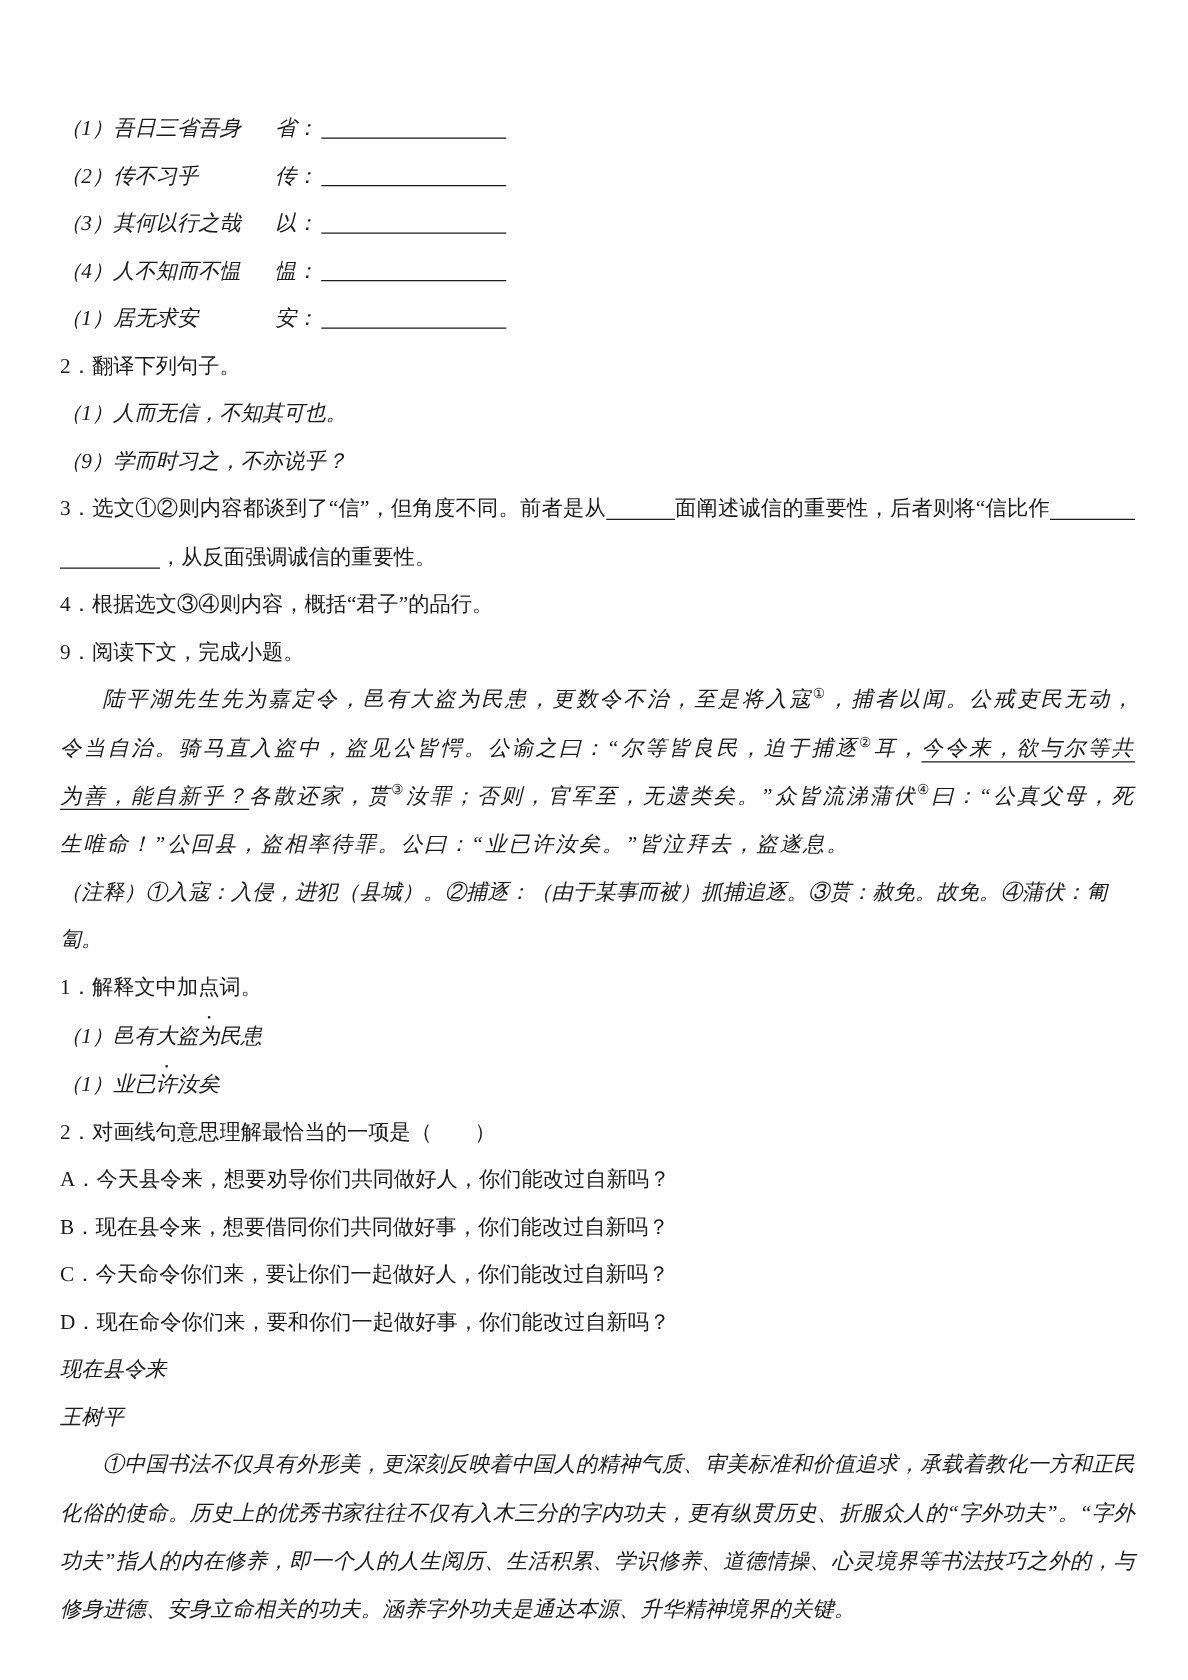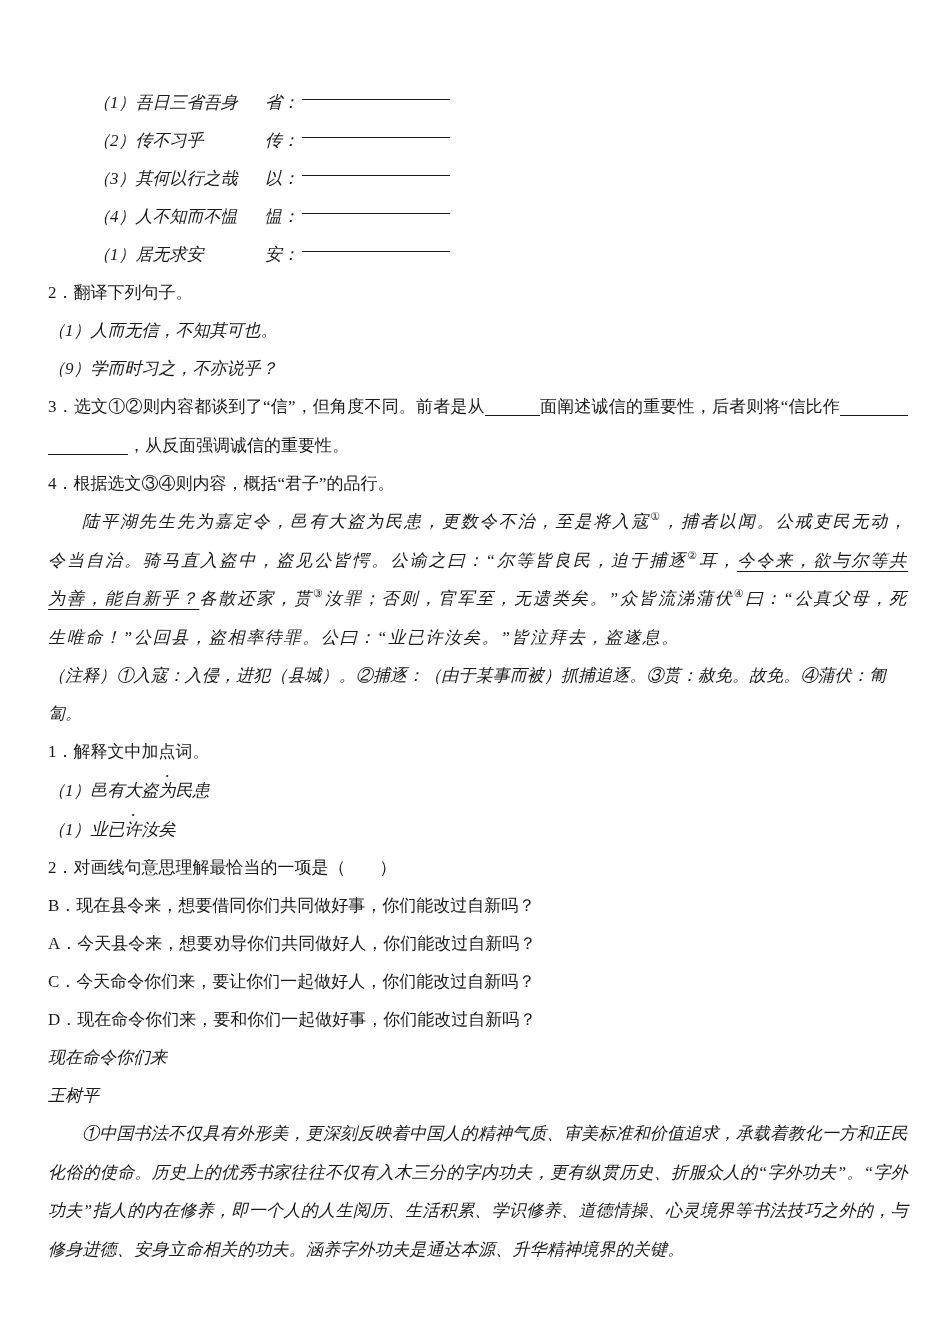--- a/index.html
+++ b/index.html
@@ -33,21 +33,21 @@
     height: 15px;
     vertical-align: -4px;
   }
   .b-explain { width: 148px; margin-left: 3px; }
   .b55 { width: 55px; }
   .b68 { width: 68px; }
   .b80 { width: 80px; }
   .b135 { width: 135px; }
   .b58 { width: 58px; }
   
-  .explain-row { display: flex; align-items: flex-start; margin-left: 45px; }
+  .explain-row { display: flex; align-items: center; }
   .explain-label { width: 172px; flex: 0 0 auto; }
   .explain-word { flex: 0 0 auto; }
   
   .ul-text {
     text-decoration: underline;
     text-underline-offset: 5px;
     text-decoration-thickness: 1px;
   }
   
   sup.fn {
@@ -98,34 +98,35 @@
   </section>
 
   <div class="line">2．翻译下列句子。</div>
   <div class="line kai">（1）人而无信，不知其可也。</div>
   <div class="line kai">（9）学而时习之，不亦说乎？</div>
 
   <div class="para"><span>3．选文①②则内容都谈到了“信”，但角度不同。前者是从</span><span class="blank b55"></span><span>面阐述诚信的重要性，后者则将“信比作</span><span class="blank b68"></span><wbr><span class="blank b80"></span><span>，从反面强调诚信的重要性。</span></div>
 
   <div class="line">4．根据选文③④则内容，概括“君子”的品行。</div>
 
+  <div class="line">9．阅读下文，完成小题。</div>
 
   <div class="para kai spread indent"><span>陆平湖先生先为嘉定令，邑有大盗为民患，更数令不治，至是将入寇</span><sup class="fn">①</sup><span>，捕者以闻。公戒吏民无动，令当自治。骑马直入盗中，盗见公皆愕。公谕之曰：“尔等皆良民，迫于捕逐</span><sup class="fn">②</sup><span>耳，</span><span class="ul-text">今令来，欲与尔等共为善，能自新乎？</span><span>各散还家，贳</span><sup class="fn">③</sup><span>汝罪；否则，官军至，无遗类矣。”众皆流涕蒲伏</span><sup class="fn">④</sup><span>曰：“公真父母，死生唯命！”公回县，盗相率待罪。公曰：“业已许汝矣。”皆泣拜去，盗遂息。</span></div>
 
   <div class="line kai notes">（注释）①入寇：入侵，进犯（县城）。②捕逐：（由于某事而被）抓捕追逐。③贳：赦免。故免。④蒲伏：匍匐。</div>
 
   <div class="line">1．解释文中加点词。</div>
   <div class="line kai"><span>（1）邑有大盗</span><span class="dot-char">为</span><span>民患</span></div>
   <div class="line kai"><span>（1）业已</span><span class="dot-char">许</span><span>汝矣</span></div>
 
   <div class="line">2．对画线句意思理解最恰当的一项是（　　）</div>
+  <div class="line">A．今天县令来，想要劝导你们共同做好人，你们能改过自新吗？</div>
   <div class="line">B．现在县令来，想要借同你们共同做好事，你们能改过自新吗？</div>
-  <div class="line">A．今天县令来，想要劝导你们共同做好人，你们能改过自新吗？</div>
   <div class="line">C．今天命令你们来，要让你们一起做好人，你们能改过自新吗？</div>
   <div class="line">D．现在命令你们来，要和你们一起做好事，你们能改过自新吗？</div>
 
 
-  <div class="line kai">现在命令你们来</div>
+  <div class="line kai">现在县令来</div>
   <div class="line kai">王树平</div>
 
   <div class="para kai spread-sm indent"><span>①中国书法不仅具有外形美，更深刻反映着中国人的精神气质、审美标准和价值追求，承载着教化一方和正民化俗的使命。历史上的优秀书家往往不仅有入木三分的字内功夫，更有纵贯历史、折服众人的“字外功夫”。“字外功夫”指人的内在修养，即一个人的人生阅历、生活积累、学识修养、道德情操、心灵境界等书法技巧之外的，与修身进德、安身立命相关的功夫。涵养字外功夫是通达本源、升华精神境界的关键。</span></div>
 
 </div>
 
 </body></html>

